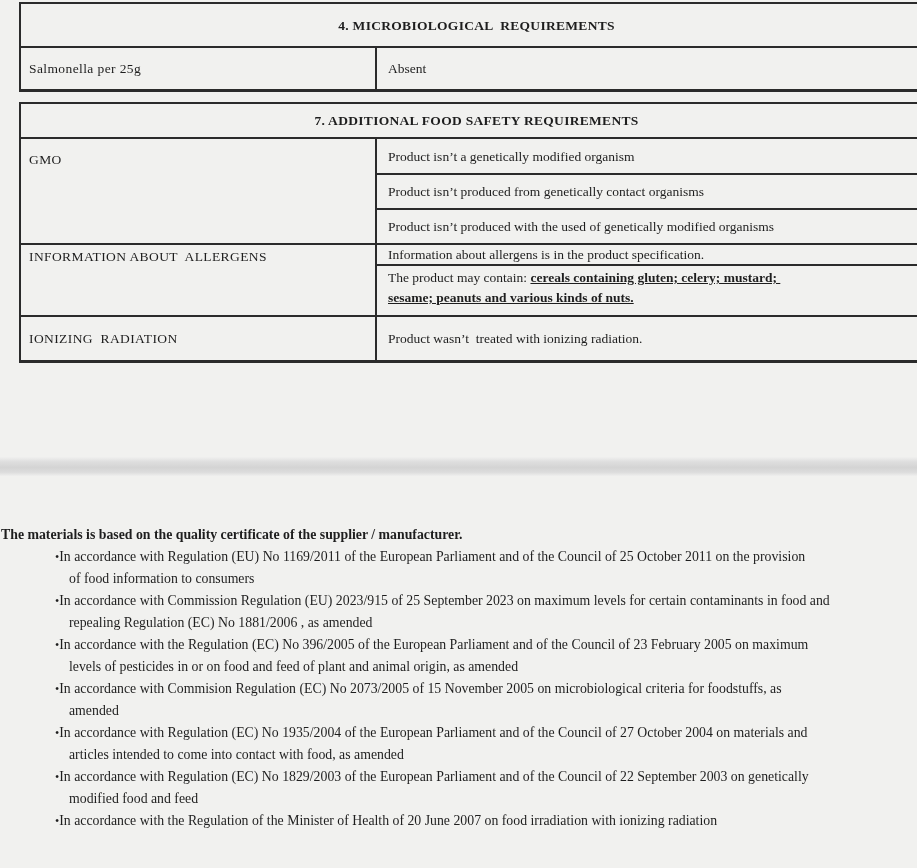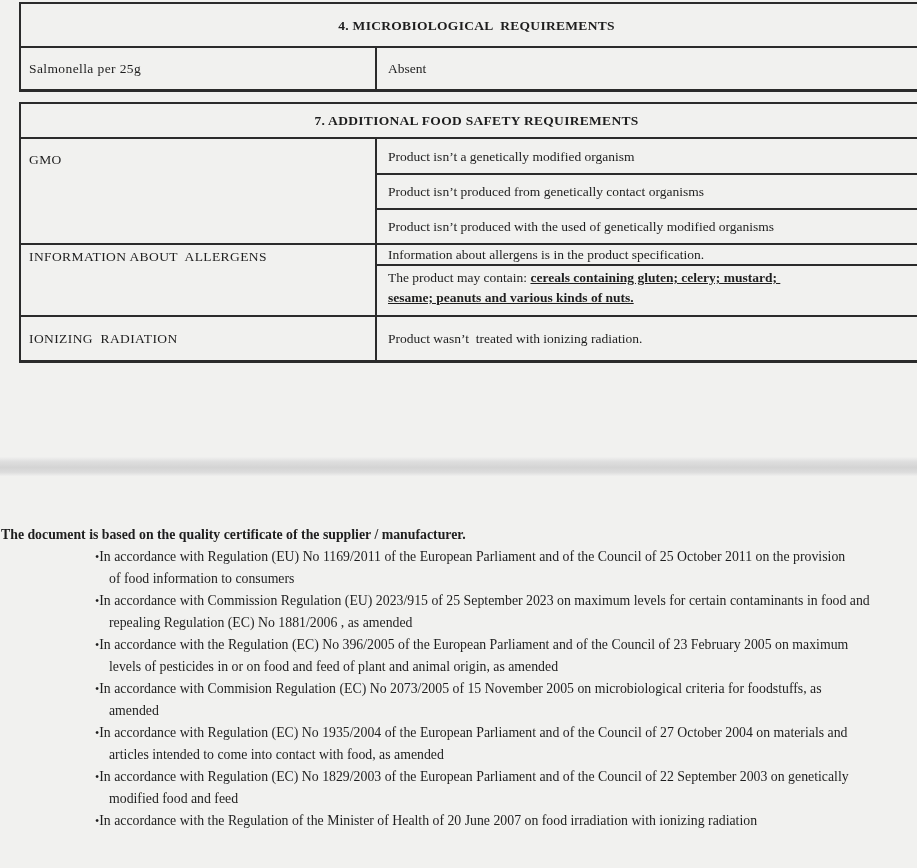--- a/index.html
+++ b/index.html
@@ -81,21 +81,20 @@
   }
   ul.bullets {
     margin: 0;
     padding: 0 0 0 54px;
     list-style: none;
   }
   ul.bullets li {
     padding-left: 14px;
     text-indent: -14px;
     white-space: pre-wrap;
-    margin-left: 40px;
   }
   ul.bullets li::before {
     content: "\2022 ";
     font-size: 12px;
   }
 </style>
 </head>
 <body>
 
 <div class="doc">
@@ -146,21 +145,21 @@
     <tr class="thick-bottom">
       <td class="param" style="height:43px">IONIZING  RADIATION</td>
       <td class="value">Product wasn’t  treated with ionizing radiation.</td>
     </tr>
   </tbody>
     </table>
 
   <div class="page-band"></div>
 
   <div class="footer">
-    <div class="lead">The document is based on the quality certificate of the supplier / manufacturer.</div>
+    <div class="lead">The materials is based on the quality certificate of the supplier / manufacturer.</div>
     <ul class="bullets">
       <li>In accordance with Regulation (EU) No 1169/2011 of the European Parliament and of the Council of 25 October 2011 on the provision
 of food information to consumers</li>
       <li>In accordance with Commission Regulation (EU) 2023/915 of 25 September 2023 on maximum levels for certain contaminants in food and
 repealing Regulation (EC) No 1881/2006 , as amended</li>
       <li>In accordance with the Regulation (EC) No 396/2005 of the European Parliament and of the Council of 23 February 2005 on maximum
 levels of pesticides in or on food and feed of plant and animal origin, as amended</li>
       <li>In accordance with Commision Regulation (EC) No 2073/2005 of 15 November 2005 on microbiological criteria for foodstuffs, as
 amended</li>
       <li>In accordance with Regulation (EC) No 1935/2004 of the European Parliament and of the Council of 27 October 2004 on materials and

